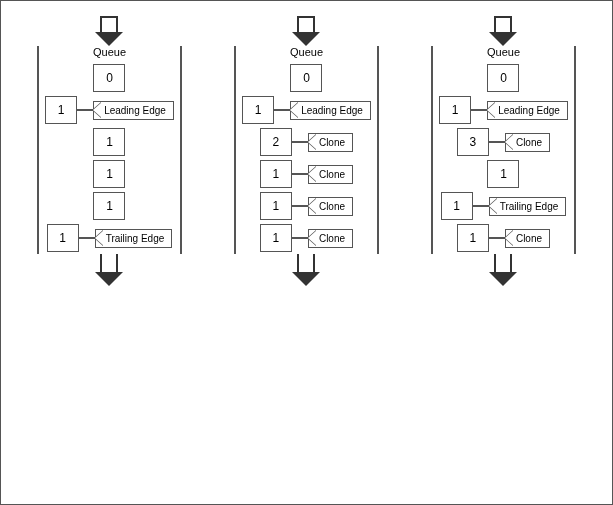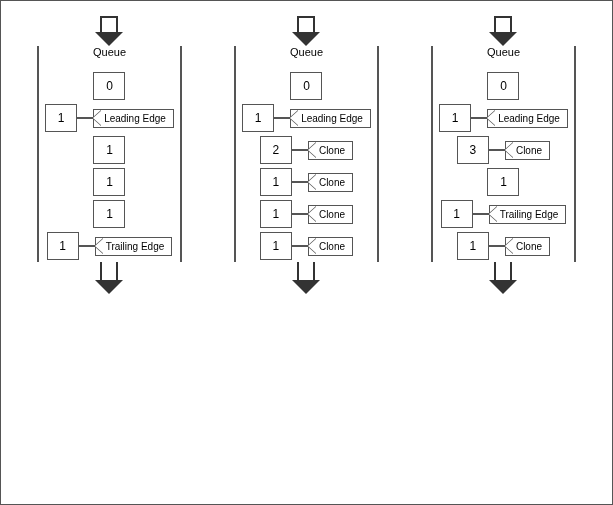--- a/index.html
+++ b/index.html
@@ -27,21 +27,21 @@
       height: 100%;
     }
     .diagram {
       display: flex;
       flex-direction: column;
       align-items: center;
       position: relative;
     }
     .queue-label {
       font-size: 11px;
-      margin-bottom: 12px;
+      margin-bottom: 4px;
       text-align: center;
     }
     .cell {
       width: 32px;
       height: 28px;
       border: 1.5px solid #555;
       display: flex;
       align-items: center;
       justify-content: center;
       font-size: 12px;

